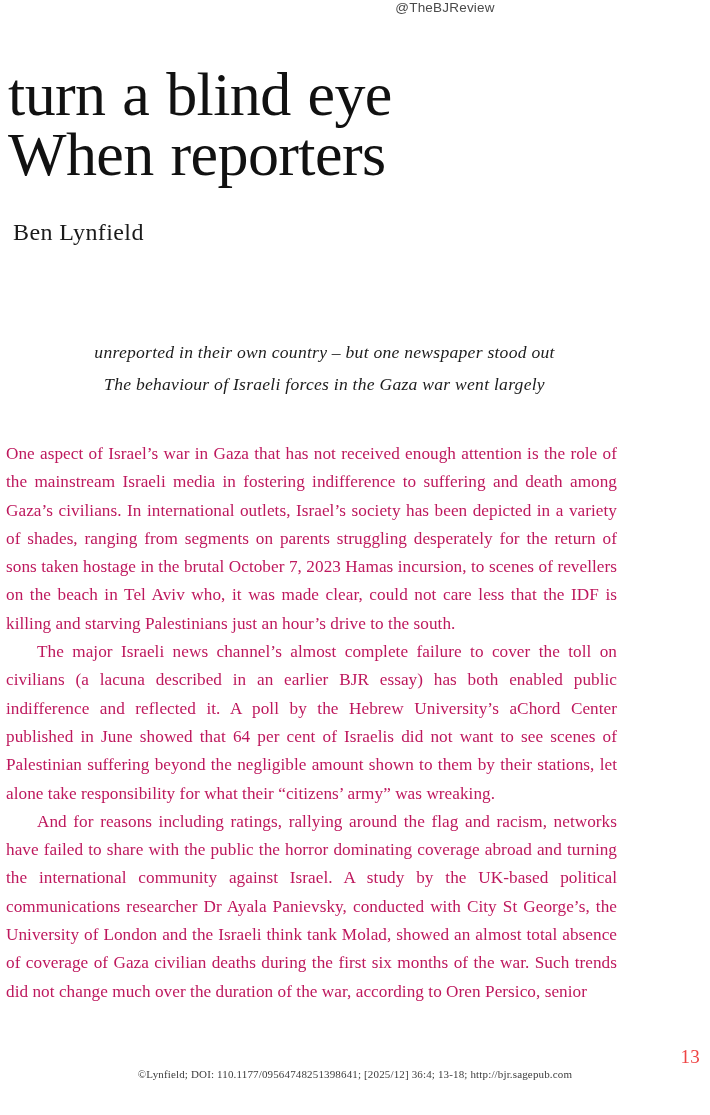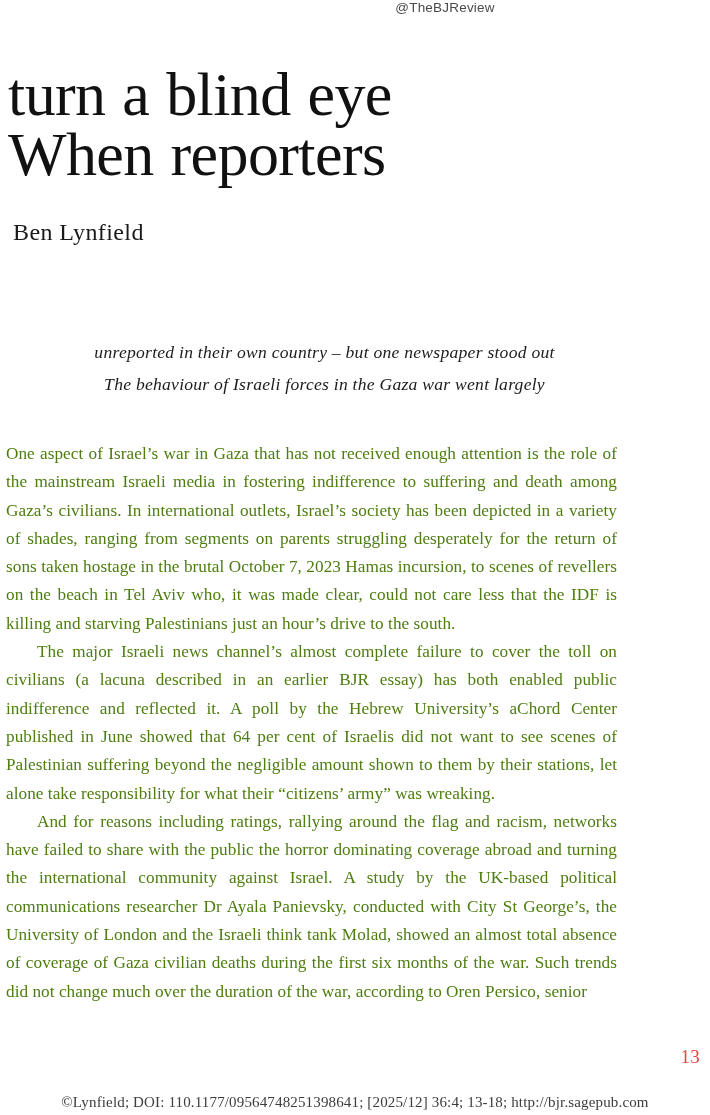--- a/index.html
+++ b/index.html
@@ -101,21 +101,21 @@
     left: 6px;
     top: 440px;
     width: 611px;
   }
   .body-col p {
     margin: 0;
     font-size: 17.2px;
     line-height: 28.3px;
     text-align: justify;
     text-justify: inter-word;
-    color: #4d7c0f;
+    color: #be185d;
     letter-spacing: 0.05px;
     hyphens: none;
   }
   .body-col p.indent {
     text-indent: 31px;
   }
   .body-col p .jr {
   }
 
   
@@ -125,24 +125,24 @@
     top: 1046px;
     font-size: 19px;
     color: #ef4444;
     letter-spacing: 0.3px;
   }
 
   
   .footer-cite {
     position: absolute;
     left: 0;
-    top: 1096px;
+    top: 1068px;
     width: 710px;
     text-align: center;
-    font-size: 15px;
+    font-size: 11px;
     line-height: 12px;
     color: #3c3c3c;
     letter-spacing: 0.15px;
     white-space: nowrap;
   }
 </style>
 </head>
 <body>
 
 <div class="page">

